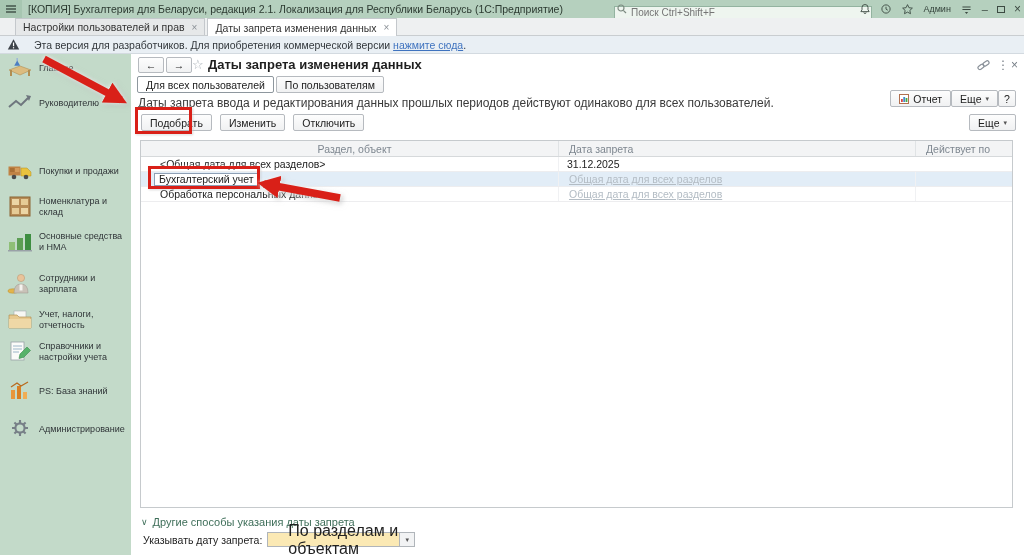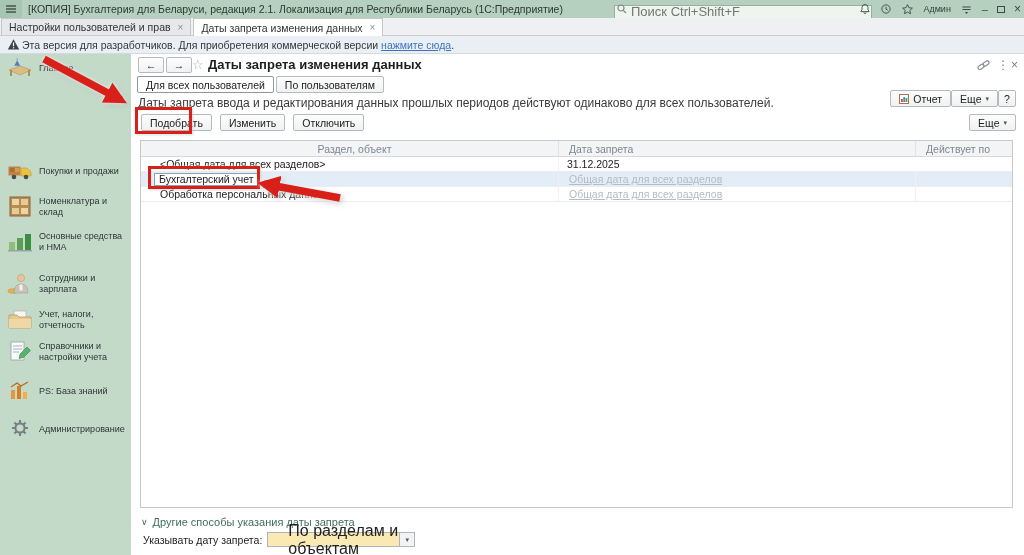--- a/index.html
+++ b/index.html
@@ -7,41 +7,41 @@
   .page { position:relative; width:1024px; height:555px; overflow:hidden; background:#fff;
           font-family:"Liberation Sans", sans-serif; color:#222; }
 
   
   .titlebar { position:absolute; left:0; top:0; width:1024px; height:18px; background:#b5d0be; }
   .menu-btn { position:absolute; left:0; top:0; width:22px; height:18px; background:#a7c6b1;
               display:flex; align-items:center; justify-content:center; cursor:pointer; }
   .win-title { position:absolute; left:28px; top:3px; font-size:10.5px; color:#2c3a31; white-space:nowrap; }
   .search-box { position:absolute; left:614px; top:2px; width:258px; height:14px; }
   .search-box input { width:100%; height:14px; border:1px solid #93b3a0; background:#eef5ef;
-              font-size:13px; padding:0 3px 0 16px; color:#333; font-family:inherit; }
+              font-size:10px; padding:0 3px 0 16px; color:#333; font-family:inherit; }
   .search-glyph { position:absolute; left:3px; top:2px; }
   .tb-icons { position:absolute; right:3px; top:0; height:18px; display:flex; align-items:center; gap:9px; }
   .tb-ico { display:flex; align-items:center; justify-content:center; cursor:pointer; }
   .tb-user { font-size:9px; color:#33423a; cursor:pointer; }
   .tb-close { font-size:12px; color:#3c4a42; line-height:1; cursor:pointer; }
   .tb-min { font-size:11px; color:#3c4a42; line-height:1; cursor:pointer; }
   .restore-sq { width:8px; height:7px; border:1px solid #3c4a42; }
 
   
   .tabbar { position:absolute; left:0; top:18px; width:1024px; height:18px; background:#eef0f1;
-            border-bottom:1px solid #c9cdd0; display:flex; align-items:flex-end; padding-left:1px; }
+            border-bottom:1px solid #c9cdd0; display:flex; align-items:flex-end; padding-left:15px; }
   .tab { height:17px; display:flex; align-items:center; padding:0 7px; font-size:10.5px;
          border:1px solid #c4c8cc; border-bottom:none; background:#e6e8e9; margin-right:2px;
          color:#333; cursor:pointer; position:relative; }
   .tab.active { background:#fff; z-index:2; height:18px; margin-bottom:-1px; }
   .tab-close { margin-left:7px; color:#8a9096; font-size:10px; cursor:pointer; }
 
   
   .warnbar { position:absolute; left:0; top:36px; width:1024px; height:18px; background:#e9eff4;
-             border-bottom:1px solid #d3dae0; display:flex; align-items:center; gap:2px;
+             border-bottom:1px solid #d3dae0; display:flex; align-items:center; gap:14px;
              padding-left:7px; font-size:10.5px; color:#33383c; }
   .warn-link { color:#3f73bf; text-decoration:underline; cursor:pointer; }
 
   
   .sidebar { position:absolute; left:0; top:54px; width:131px; height:501px; background:#c3dac9; }
   .side-item { position:absolute; left:7px; width:122px; display:flex; align-items:center; gap:6px; cursor:pointer; }
   .side-item svg { flex-shrink:0; }
   .side-lbl { font-size:9px; color:#2f3437; line-height:1.2; width:90px; }
 
   
@@ -178,20 +178,27 @@
       <svg width="26" height="24" viewBox="0 0 26 24">
         <path d="M2 14 L13 10 L24 14 L13 19 Z" fill="#dcbc80" stroke="#b18e52" stroke-width=".6"></path>
         <rect x="3" y="14" width="2" height="6" fill="#b18e52"></rect>
           <rect x="21" y="14" width="2" height="6" fill="#b18e52"></rect>
         <rect x="9.4" y="2" width="1.6" height="3.4" fill="#9db8d8"></rect>
         <path d="M10.2 4.5l3 5.2h-6z" fill="#4d7ec2"></path>
         </svg>
       <span class="side-lbl">Главное</span>
     </div>
 
+    <div class="side-item" style="top:38px">
+      <svg width="26" height="22" viewBox="0 0 26 22">
+        <polyline points="2,15 9,9 14,13 21,6" fill="none" stroke="#6e767e" stroke-width="2"></polyline>
+        <path d="M19 3l5 1-2 5z" fill="#6e767e"></path>
+        </svg>
+      <span class="side-lbl">Руководителю</span>
+    </div>
 
 
     <div class="side-item" style="top:105px">
       <svg width="26" height="24" viewBox="0 0 26 24">
         <rect x="1.5" y="7.5" width="12" height="9" fill="#c08244"></rect>
         <rect x="3" y="9" width="4.5" height="4" fill="#a96f35"></rect>
           <rect x="8" y="9" width="4.5" height="4" fill="#d49a5a"></rect>
         <path d="M14 9h6l4 4v4h-10z" fill="#e9c23e" stroke="#b08f20" stroke-width=".5"></path>
         <circle cx="7" cy="18" r="2.3" fill="#4a4a4a"></circle>
           <circle cx="19" cy="18" r="2.3" fill="#4a4a4a"></circle>

